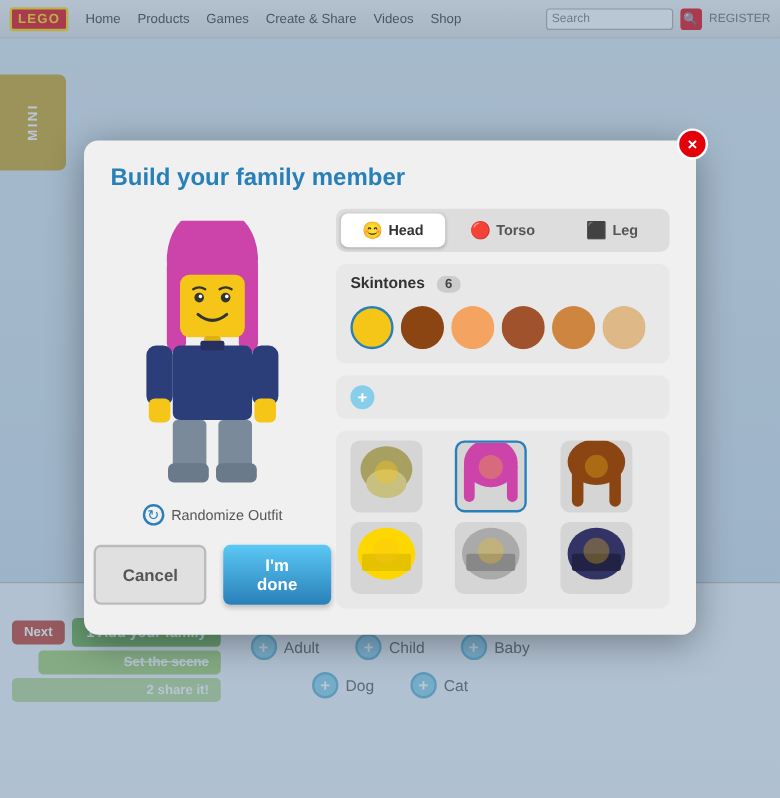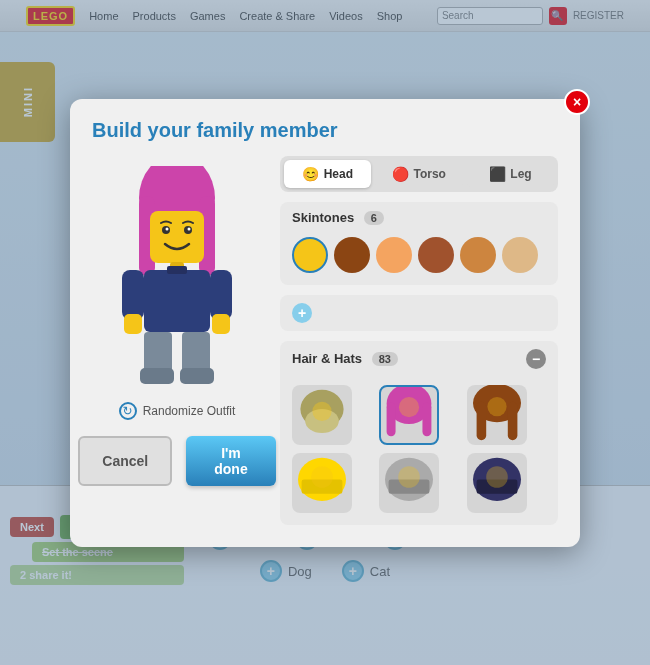--- a/index.html
+++ b/index.html
@@ -21,21 +21,21 @@
       top: 0; left: 0;
     }
 
     
     .top-nav {
       width: 100%;
       height: 32px;
       background: linear-gradient(180deg, #f5f5f5, #e0e0e0);
       display: flex;
       align-items: center;
-      padding: 0 26px;
+      padding: 0 8px;
       gap: 14px;
       border-bottom: 1px solid #ccc;
       position: relative;
       z-index: 1;
     }
     .lego-logo {
       background: #e3000b;
       color: #FFD700;
       font-weight: 900;
       font-size: 11px;
@@ -165,20 +165,21 @@
 
     
     .left-signs {
       position: absolute;
       left: 10px;
       bottom: 80px;
       display: flex;
       flex-direction: column;
       gap: 3px;
       z-index: 2;
+      text-align: right;
     }
     .sign {
       padding: 5px 12px;
       border-radius: 4px;
       font-size: 11px;
       font-weight: bold;
       color: white;
       cursor: pointer;
     }
     .sign-next {
@@ -609,27 +610,20 @@
             </div>
         </div>
 
         <div class="section-panel">
           <div class="section-header">
             <div class="section-toggle plus">+</div>
           </div>
         </div>
 
         <div class="section-panel">
-          <div class="section-header">
-            <span>
-              <span>Hair &amp; Hats</span>
-              <span class="section-count">83</span>
-            </span>
-            <div class="section-toggle minus">−</div>
-          </div>
           <div class="hair-grid" id="hair-grid">
           <div class="hair-item">
                 <svg viewBox="0 0 50 50" xmlns="http://www.w3.org/2000/svg">
       <ellipse cx="25" cy="20" rx="18" ry="16" fill="#a8a060"></ellipse>
       <ellipse cx="25" cy="30" rx="14" ry="10" fill="#c8c080"></ellipse>
       <circle cx="25" cy="22" r="8" fill="#F5C518" opacity="0.4"></circle>
     </svg>
               </div>
               <div class="hair-item selected">
                 <svg viewBox="0 0 50 50" xmlns="http://www.w3.org/2000/svg">

